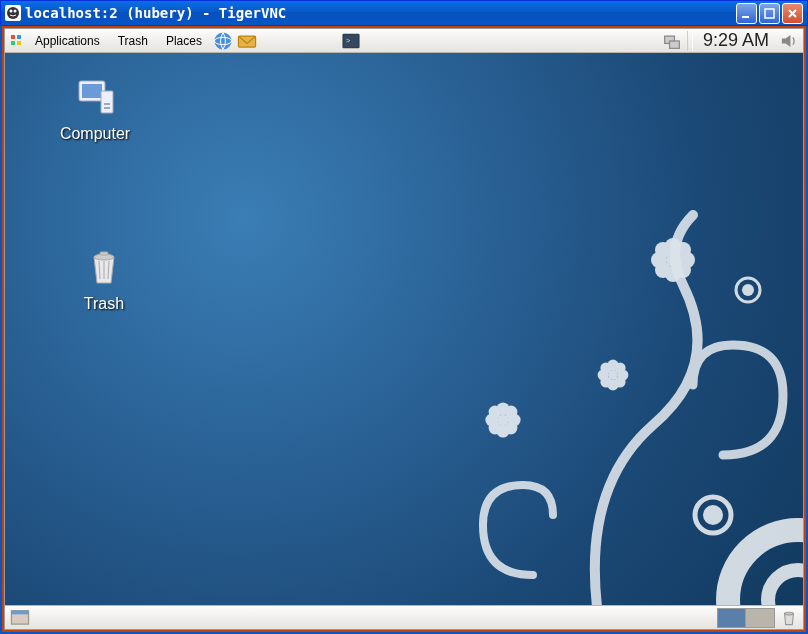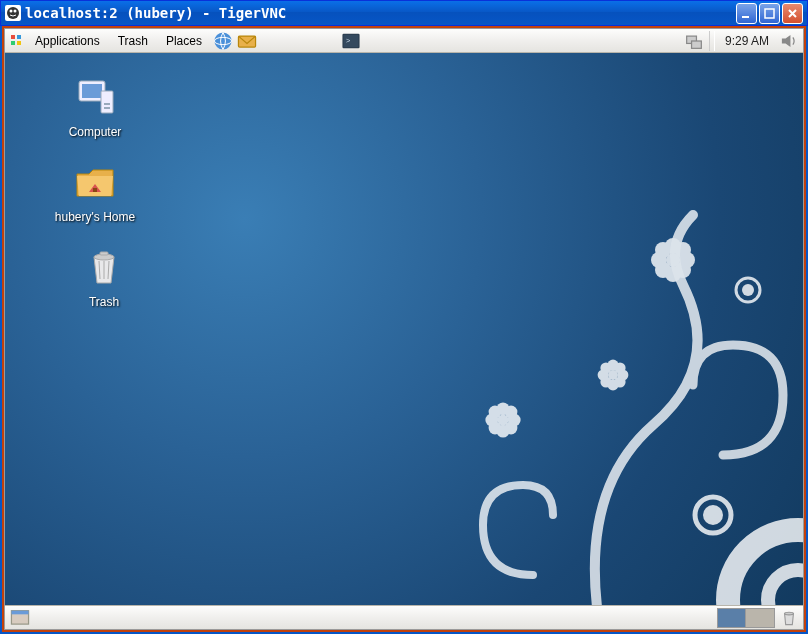--- a/index.html
+++ b/index.html
@@ -33,38 +33,38 @@
   display: flex; align-items: center;
   font-size: 12px;
   padding: 0 4px;
   gap: 2px;
 }
 .menu-item { padding: 2px 8px; cursor: pointer; display: flex; align-items: center; gap: 4px; }
 .menu-ico { width: 16px; height: 16px; display: inline-flex; align-items: center; justify-content: center; }
 .panel-spacer { flex: 1; }
 .tray-icon { width: 22px; height: 22px; display: flex; align-items: center; justify-content: center; cursor: pointer; }
 .panel-sep { width: 6px; height: 20px; border-left: 1px solid #ccc; border-right: 1px solid #fff; margin: 0 2px; }
-.clock { padding: 0 6px; font-size: 12px; color: #222; }
+.clock { padding: 0 6px; font-size: 18px; color: #222; }
 
 
 .desktop {
   flex: 1;
   background: radial-gradient(circle at 30% 30%, #3a7eb5 0%, #2a6296 35%, #1a4774 70%, #123a5f 100%);
   position: relative;
   overflow: hidden;
 }
 .desktop-icon {
   position: absolute;
   width: 100px;
   display: flex; flex-direction: column; align-items: center;
   gap: 4px;
   cursor: pointer;
 }
 .desktop-icon .ico { width: 48px; height: 48px; display: flex; align-items: center; justify-content: center; }
-.desktop-icon .label { color: #fff; font-size: 12px; text-shadow: 1px 1px 2px #000; text-align: center; }
+.desktop-icon .label { color: #fff; font-size: 16px; text-shadow: 1px 1px 2px #000; text-align: center; }
 
 
 .swirl { position: absolute; right: -40px; bottom: -40px; width: 500px; height: 500px; opacity: 0.85; }
 
 
 .gnome-bottom-panel {
   height: 24px;
   background: linear-gradient(to bottom, #fdfdfc 0%, #f0efed 50%, #e5e4e0 100%);
   border-top: 1px solid #b8b5ab;
   display: flex; align-items: center;
@@ -228,31 +228,20 @@
               <rect x="8" y="8" width="26" height="20" rx="2" fill="#eef" stroke="#9ab"></rect>
               <rect x="11" y="11" width="20" height="14" fill="#6a9bd8"></rect>
               <rect x="30" y="18" width="12" height="22" rx="1" fill="#eef" stroke="#9ab"></rect>
               <rect x="33" y="30" width="6" height="2" fill="#9ab"></rect>
               <rect x="33" y="34" width="6" height="2" fill="#9ab"></rect>
             </svg>
       </span>
       <span class="label">Computer</span>
     </div>
 
-    <div class="desktop-icon" style="left:40px; top:105px">
-      <span class="ico">
-        <svg viewBox="0 0 48 48">
-              <path d="M6 16 L18 16 L22 12 L42 12 L42 38 L6 38 Z" fill="#e8b04a" stroke="#b8860b"></path>
-              <path d="M6 18 L42 18 L40 38 L8 38 Z" fill="#f5c76e"></path>
-              <path d="M18 34 L24 26 L30 34 Z" fill="#d9534f"></path>
-              <rect x="22" y="30" width="4" height="4" fill="#8b4513"></rect>
-            </svg>
-      </span>
-      <span class="label">hubery's Home</span>
-    </div>
 
     <div class="desktop-icon" style="left:49px; top:190px">
       <span class="ico">
         <svg viewBox="0 0 48 48">
               <path d="M14 14 L34 14 L31 40 L17 40 Z" fill="#e8e8ea" stroke="#aaa"></path>
               <ellipse cx="24" cy="14" rx="10" ry="3" fill="#ccc" stroke="#aaa"></ellipse>
               <rect x="20" y="9" width="8" height="3" rx="1" fill="#ccc" stroke="#aaa"></rect>
               <line x1="19" y1="18" x2="20" y2="36" stroke="#aaa"></line>
               <line x1="24" y1="18" x2="24" y2="36" stroke="#aaa"></line>
               <line x1="29" y1="18" x2="28" y2="36" stroke="#aaa"></line>

